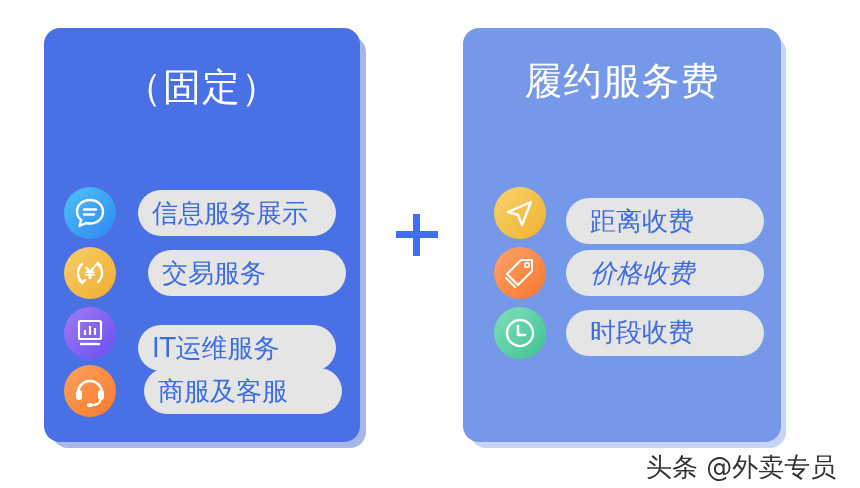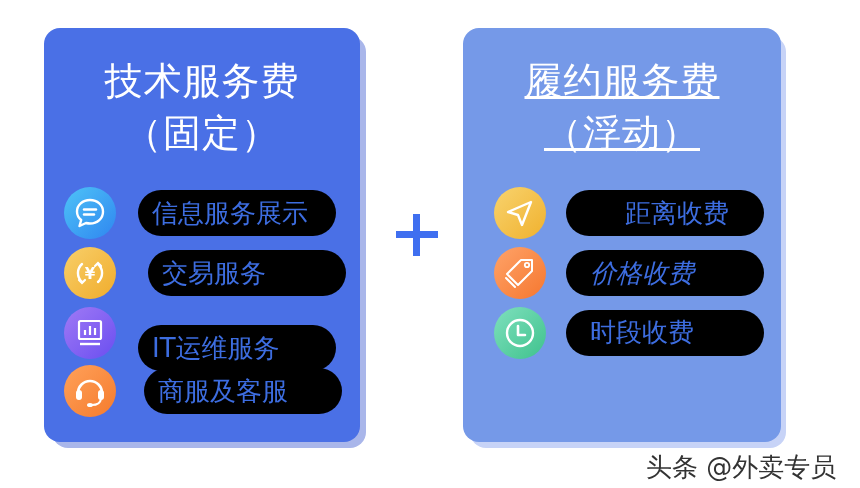--- a/index.html
+++ b/index.html
@@ -24,42 +24,41 @@
     }
     .title .l1 { display: block; }
     .title .l2 { display: block; margin-top: 6px; }
 
     .item { position: absolute; height: 48px; }
     .icon {
       position: absolute; width: 52px; height: 52px; border-radius: 50%;
       display: flex; align-items: center; justify-content: center;
     }
     .pill {
-      position: absolute; height: 46px; background: #000000; border-radius: 23px;
+      position: absolute; height: 46px; background: #e5e5e5; border-radius: 23px;
       color: #3d6de0; font-size: 26px; line-height: 46px; white-space: nowrap; box-sizing: border-box;
     }
 
     #plus {
       position: absolute; left: 396px; top: 214px; width: 42px; height: 42px;
     }
     #plus .h { position: absolute; left: 0; top: 17px; width: 42px; height: 7px; background: #3f6ff0; }
     #plus .v { position: absolute; left: 17px; top: 0; width: 7px; height: 42px; background: #3f6ff0; }
 
     #watermark {
       position: absolute; left: 646px; top: 450px; font-size: 26px; color: #333333;
       text-shadow: 0 0 1px #ffffff; letter-spacing: 0px;
     }
   </style>
 </head>
 <body>
 
 <div class="card-shadow" id="card-left-shadow"></div>
 <div class="card" id="card-left">
   <div class="title" style="top:30px;">
-    <span class="l1">技术服务费</span>
     <span class="l2">（固定）</span>
   </div>
 
   <div class="item" style="left:20px; top:162px;">
     <div class="icon" style="left:0; top:-3px; background:linear-gradient(135deg,#4ec3f7,#2f86f0);">
       <svg width="34" height="34" viewBox="0 0 34 34">
         <path d="M17 4 C9.5 4 4 9 4 15.5 C4 19 5.6 22 8.2 24 L6.5 30 L13 27 C14.3 27.3 15.6 27.5 17 27.5 C24.5 27.5 30 22.3 30 15.7 C30 9.2 24.5 4 17 4 Z" fill="none" stroke="#fff" stroke-width="2.4" stroke-linejoin="round"></path>
         <line x1="11" y1="13.5" x2="23" y2="13.5" stroke="#fff" stroke-width="2.4" stroke-linecap="round"></line>
         <line x1="11" y1="18.5" x2="21" y2="18.5" stroke="#fff" stroke-width="2.4" stroke-linecap="round"></line>
       </svg>
@@ -107,32 +106,31 @@
   </div>
 </div>
 
 <div id="plus">
   <div class="h"></div>
   <div class="v"></div>
 </div>
 
 <div class="card-shadow" id="card-right-shadow"></div>
 <div class="card" id="card-right">
-  <div class="title" style="top:30px;text-decoration:underline;">
+  <div class="title" style="top:30px;">
     <span class="l1">履约服务费</span>
-    <span class="l2">（浮动）</span>
   </div>
 
   <div class="item" style="left:31px; top:162px;">
     <div class="icon" style="left:0; top:-3px; background:linear-gradient(135deg,#f8d36e,#f0b12e);">
       <svg width="34" height="34" viewBox="0 0 34 34">
         <path d="M28 6 L5 16 L15 19 L19 29 Z" fill="none" stroke="#fff" stroke-width="2.4" stroke-linejoin="round"></path>
       </svg>
     </div>
-    <div class="pill" style="left:72px; top:0; width:198px; padding-left:24px;text-align:center;">距离收费</div>
+    <div class="pill" style="left:72px; top:8px; width:198px; padding-left:24px;">距离收费</div>
   </div>
 
   <div class="item" style="left:31px; top:222px;">
     <div class="icon" style="left:0; top:-3px; background:linear-gradient(135deg,#ffa369,#f5772f);">
       <svg width="36" height="36" viewBox="0 0 36 36">
         <path d="M19 5 L30 5 L30 16 L16 30 L5 19 Z" fill="none" stroke="#fff" stroke-width="2" stroke-linejoin="round"></path>
         <path d="M4 23 L13 32" fill="none" stroke="#fff" stroke-width="2" stroke-linecap="round"></path>
         <circle cx="25" cy="10" r="2.2" fill="none" stroke="#fff" stroke-width="1.8"></circle>
       </svg>
     </div>

